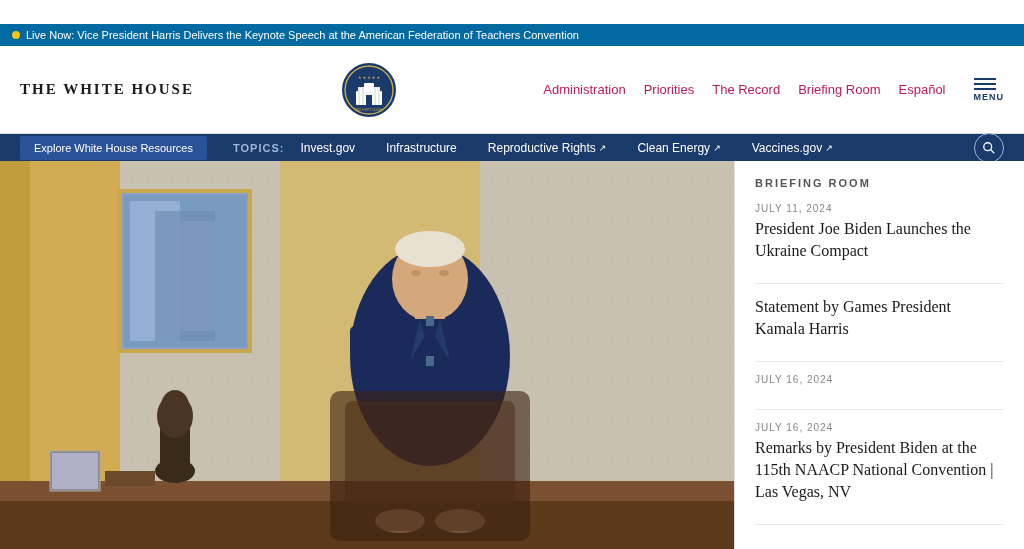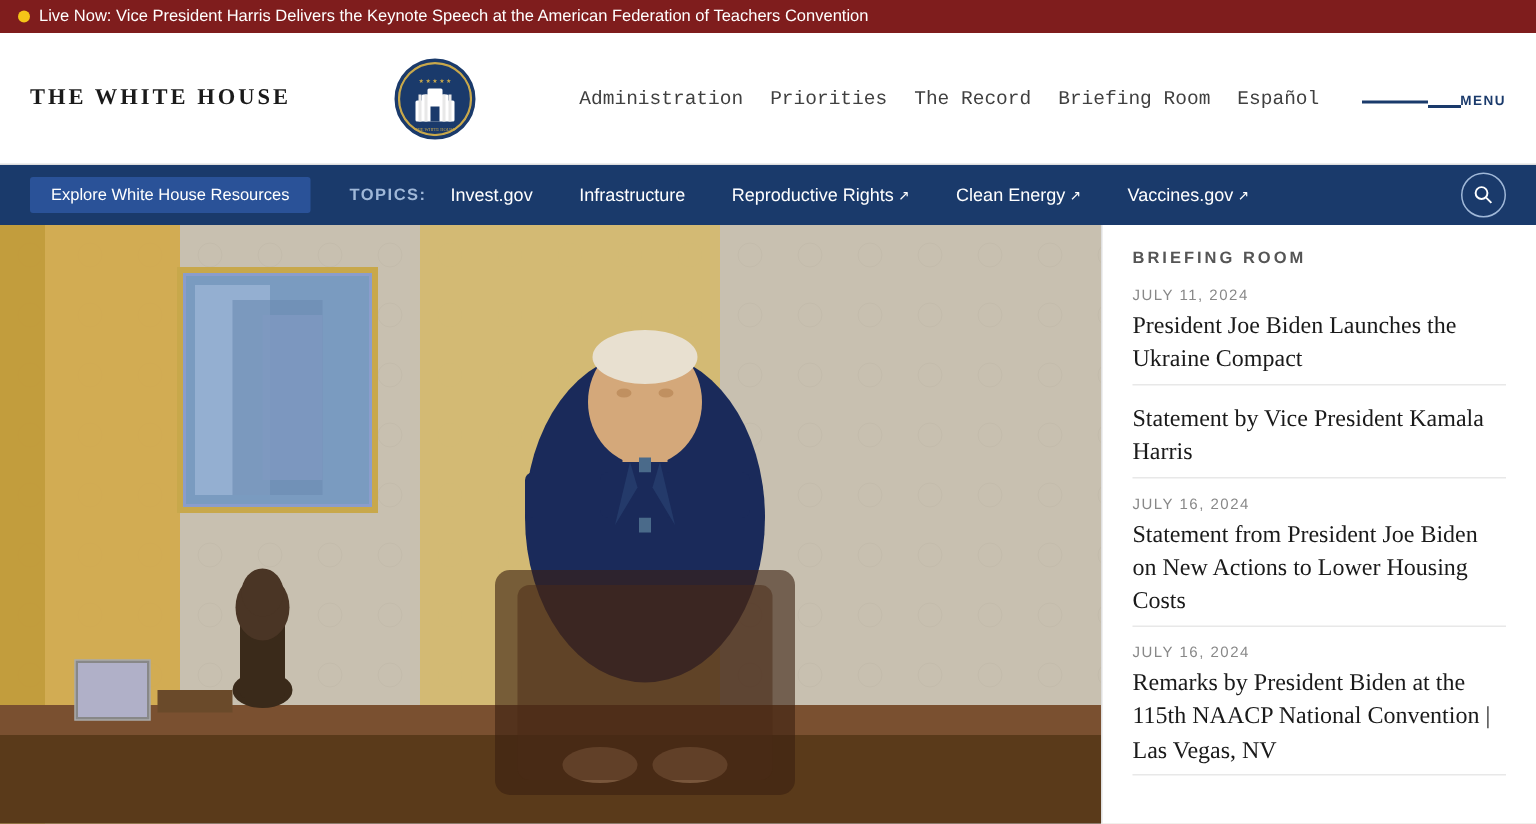--- a/index.html
+++ b/index.html
@@ -1,27 +1,28 @@
 <!DOCTYPE html>
 <html><head>
   <meta charset="utf-8">
   <style>
     * { margin: 0; padding: 0; box-sizing: border-box; }
     body { font-family: 'Georgia', serif; width: 1024px; height: 549px; overflow: hidden; background: #fff; }
 
     
     #live-banner {
-      background: #7f1d1d;
+      background: #0369a1;
       color: #fff;
       font-size: 11px;
       padding: 5px 12px;
       display: flex;
       align-items: center;
       gap: 6px;
       font-family: Arial, sans-serif;
+      margin-top: 24px;
     }
     #live-banner .live-dot {
       width: 8px; height: 8px;
       background: #f5c518;
       border-radius: 50%;
       display: inline-block;
       flex-shrink: 0;
     }
 
     
@@ -58,32 +59,31 @@
     #wh-seal svg { width: 50px; height: 50px; }
     #nav-links {
       display: flex;
       align-items: center;
       gap: 18px;
       font-family: Arial, sans-serif;
       font-size: 13px;
     }
     #nav-links a {
       text-decoration: none;
-      color: #404040;
+      color: #be185d;
       white-space: nowrap;
-      font-family: Liberation Mono, monospace;
     }
 
     
     #topics-bar {
       background: #1a3a6b;
       display: flex;
       align-items: center;
       padding: 0 20px;
-      height: 40px;
+      height: 27px;
       gap: 16px;
     }
     #explore-btn {
       background: #2a5298;
       color: #fff;
       font-family: Arial, sans-serif;
       font-size: 11px;
       padding: 6px 14px;
       border: none;
       cursor: pointer;
@@ -149,21 +149,21 @@
       font-family: Arial, sans-serif;
       font-size: 11px;
       font-weight: bold;
       color: #555;
       letter-spacing: 2px;
       text-transform: uppercase;
       margin-bottom: 14px;
     }
     .brief-item {
       border-bottom: 1px solid #e8e8e8;
-      padding-bottom: 4px;
+      padding-bottom: 20px;
       margin-bottom: 12px;
     }
     .brief-date {
       font-family: Arial, sans-serif;
       font-size: 10px;
       color: #888;
       letter-spacing: 1px;
       text-transform: uppercase;
       margin-bottom: 4px;
     }
@@ -211,21 +211,21 @@
       </svg>
     </div>
   </div>
 
   <nav id="nav-links">
     <a href="#">Administration</a>
     <a href="#">Priorities</a>
     <a href="#">The Record</a>
     <a href="#">Briefing Room</a>
     <a href="#">Español</a>
-    <div style="display:flex;flex-direction:row;align-items:flex-end;cursor:pointer;margin-left:10px;">
+    <div style="display:flex;flex-direction:column;align-items:flex-start;cursor:pointer;margin-left:10px;">
       <span style="display:block;width:22px;height:2px;background:#1a3a6b;margin-bottom:3px;"></span>
       <span style="display:block;width:22px;height:2px;background:#1a3a6b;margin-bottom:3px;"></span>
       <span style="display:block;width:22px;height:2px;background:#1a3a6b;"></span>
       <span style="font-family:Arial,sans-serif;font-size:9px;font-weight:bold;color:#1a3a6b;letter-spacing:1px;margin-top:2px;">MENU</span>
     </div>
   </nav>
 </div>
 
 <div id="topics-bar">
   <button id="explore-btn">Explore White House Resources</button>
@@ -330,26 +330,25 @@
   <div id="briefing-side">
     <div id="briefing-title">BRIEFING ROOM</div>
 
     <div class="brief-item">
       <div class="brief-date">JULY 11, 2024</div>
       <div class="brief-headline">President Joe Biden Launches the Ukraine Compact</div>
     </div>
 
 
     <div class="brief-item">
-      <div class="brief-headline">Statement by Vice President Kamala Harris</div>
+      <div class="brief-headline">Statement by Games President Kamala Harris</div>
     </div>
 
     <div class="brief-item">
       <div class="brief-date">JULY 16, 2024</div>
-      <div class="brief-headline">Statement from President Joe Biden on New Actions to Lower Housing Costs</div>
     </div>
 
     <div class="brief-item">
       <div class="brief-date">JULY 16, 2024</div>
       <div class="brief-headline">Remarks by President Biden at the 115th NAACP National Convention | Las Vegas, NV</div>
     </div>
   </div>
 
 </div>
 

